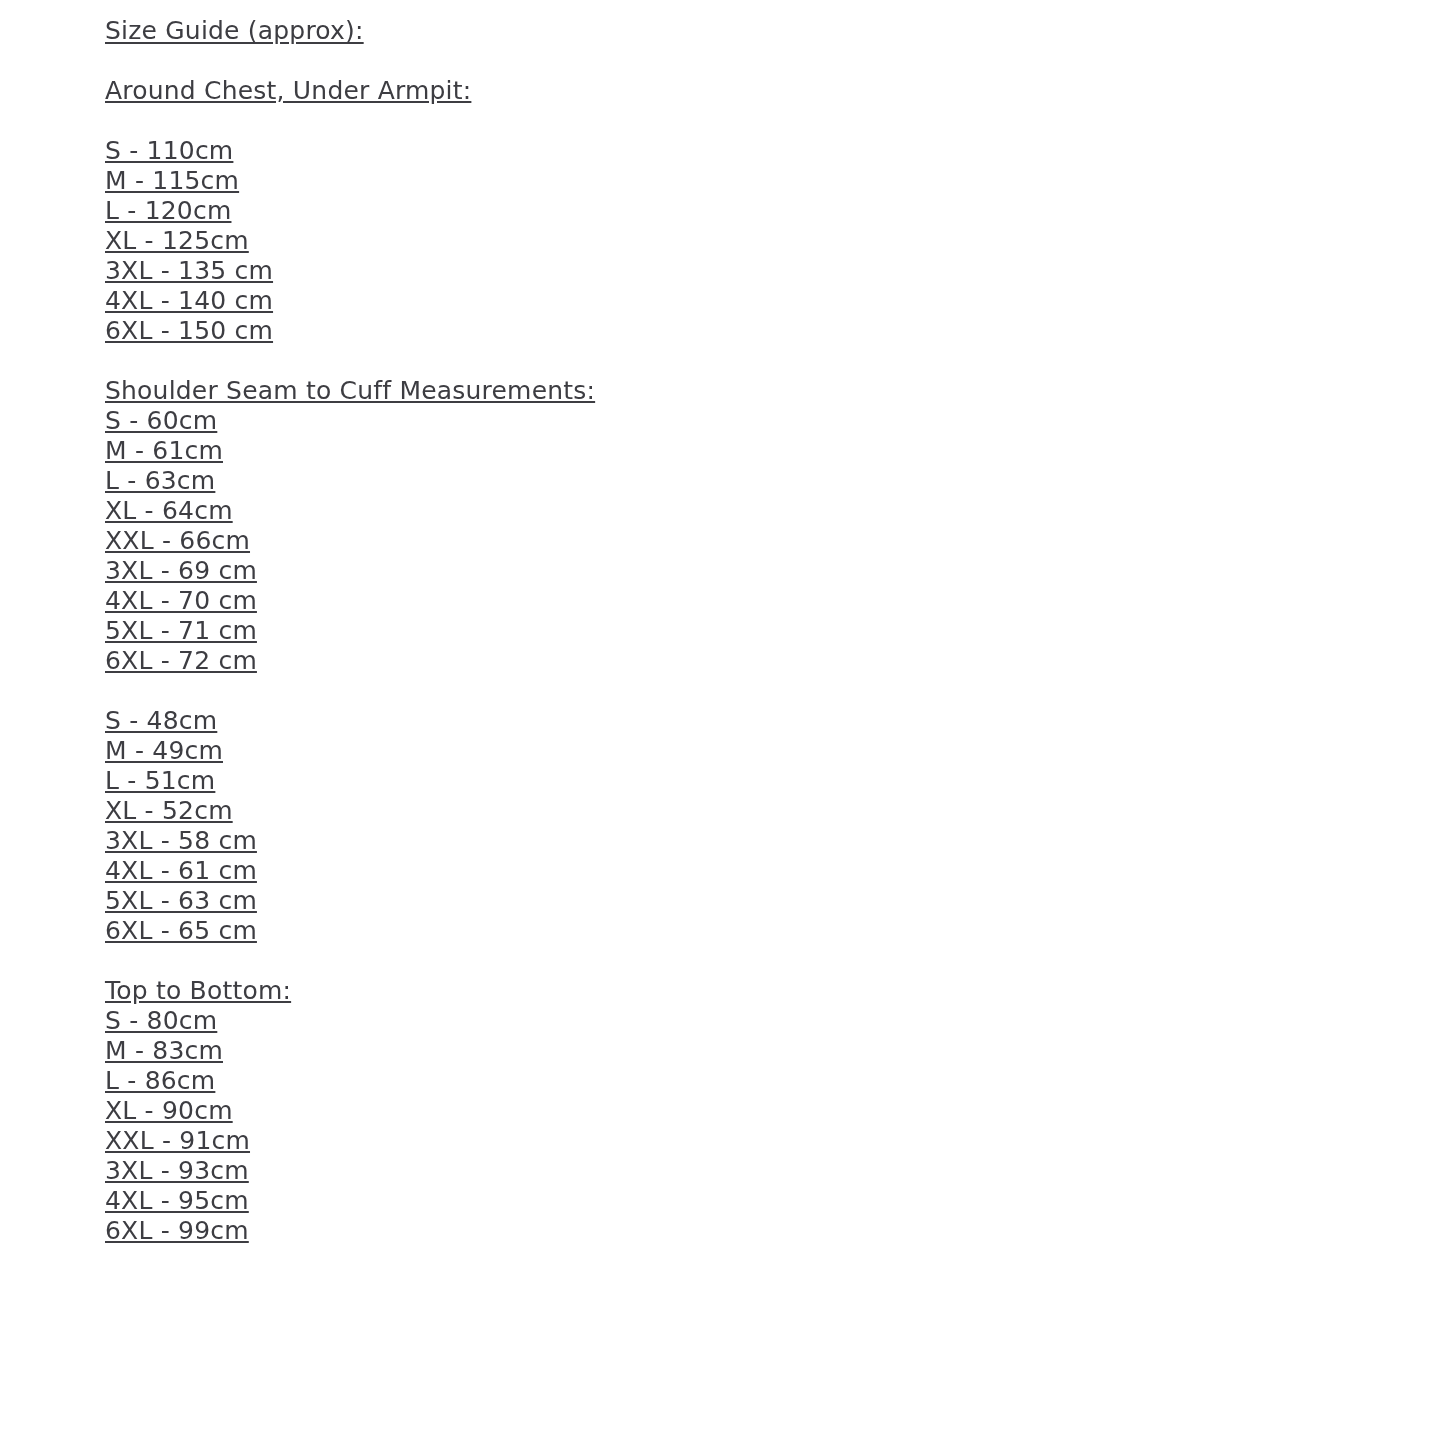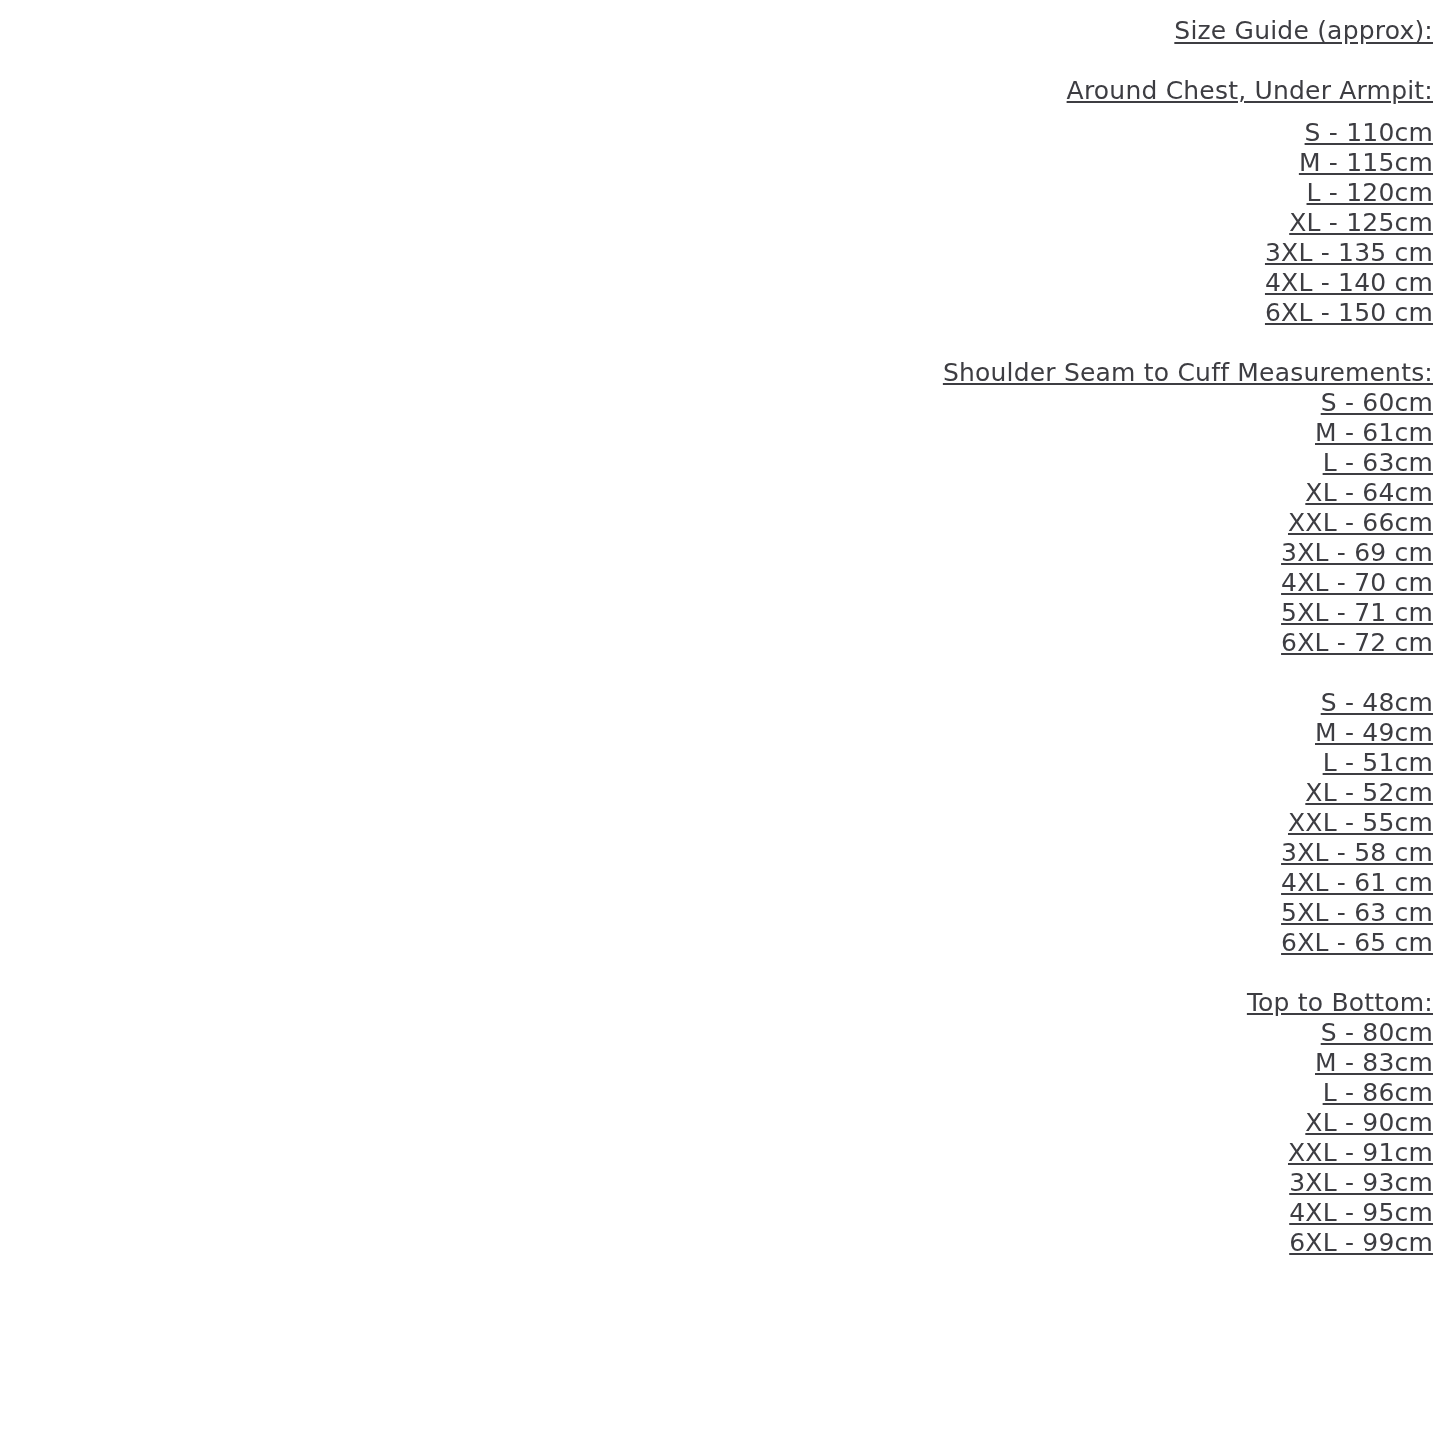--- a/index.html
+++ b/index.html
@@ -12,35 +12,35 @@
     height: 1445px;
     overflow: hidden;
     font-family: "DejaVu Sans", "Liberation Sans", sans-serif;
     color: #3d3d42;
   }
   .content {
     position: absolute;
     top: 16px;
     left: 105px;
     right: 12px;
-    text-align: right;
+    text-align: left;
     font-size: 25px;
     line-height: 30px;
     letter-spacing: 0.2px;
   }
   .page-title {
     text-decoration: underline;
     text-underline-offset: 3px;
   }
   .section {
     margin-top: 30px; 
     text-decoration: underline;
   }
   .items.gap-above {
-    margin-top: 12px; 
+    margin-top: 30px; 
   }
   .line {
     height: 30px;
     white-space: pre;
   }
 </style>
 </head>
 <body>
 
 <div class="content">
@@ -74,21 +74,20 @@
       <div class="line">6XL - 72 cm</div>
     </div>
   </div>
 
   <div class="section">
     <div class="items gap-above">
       <div class="line">S - 48cm</div>
       <div class="line">M - 49cm</div>
       <div class="line">L - 51cm</div>
       <div class="line">XL - 52cm</div>
-      <div class="line">XXL - 55cm</div>
       <div class="line">3XL - 58 cm</div>
       <div class="line">4XL - 61 cm</div>
       <div class="line">5XL - 63 cm</div>
       <div class="line">6XL - 65 cm</div>
     </div>
   </div>
 
   <div class="section">
     <div class="line heading">Top to Bottom:</div>
     <div class="items">

